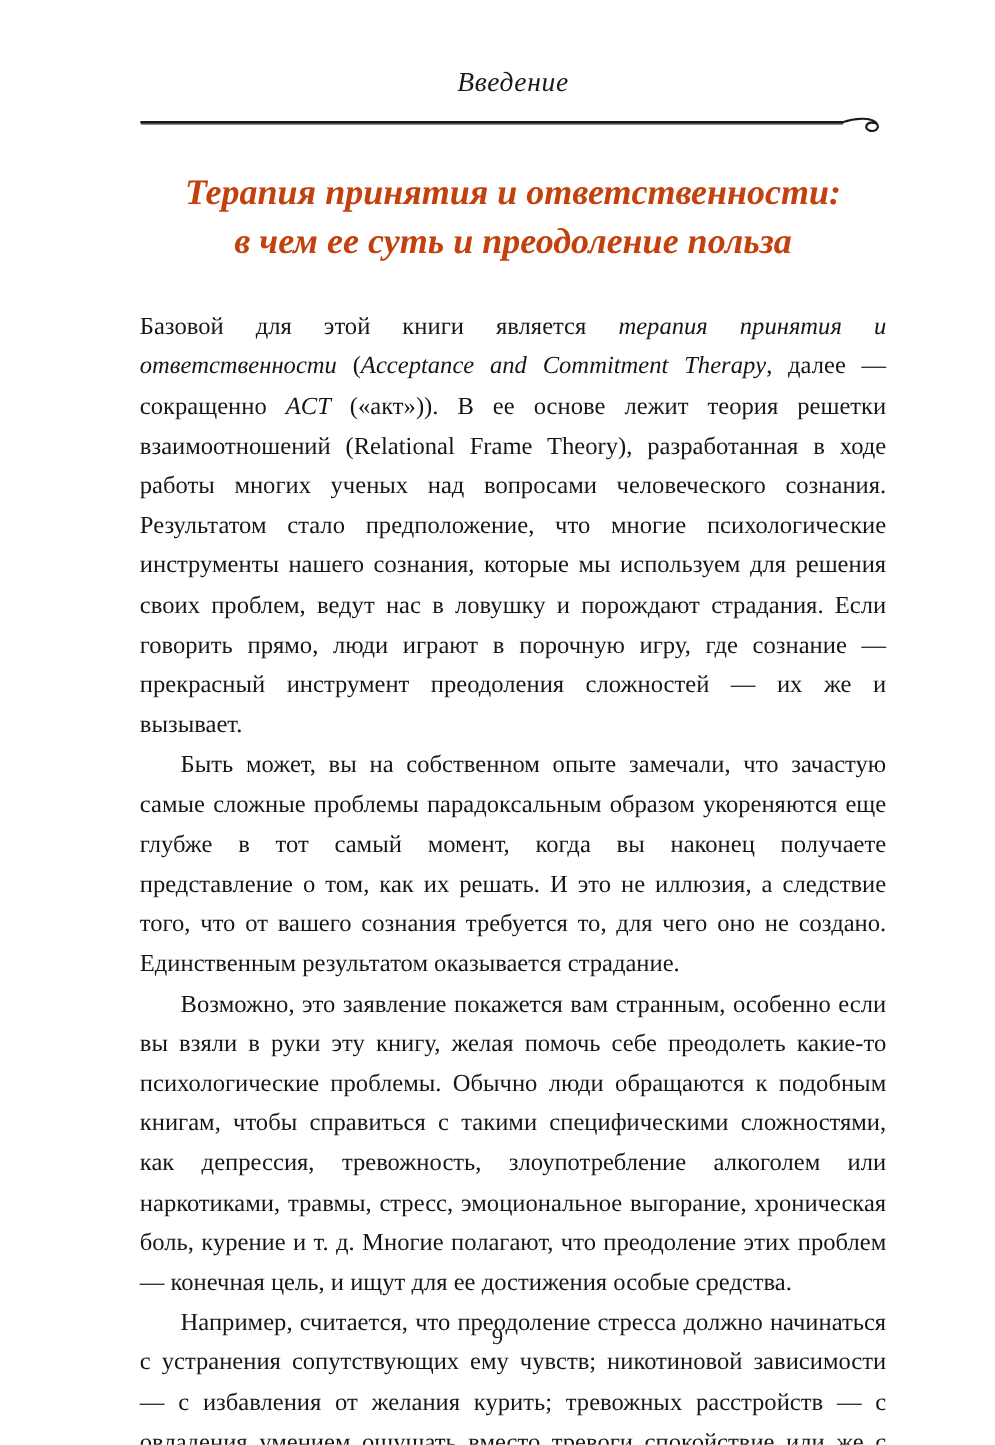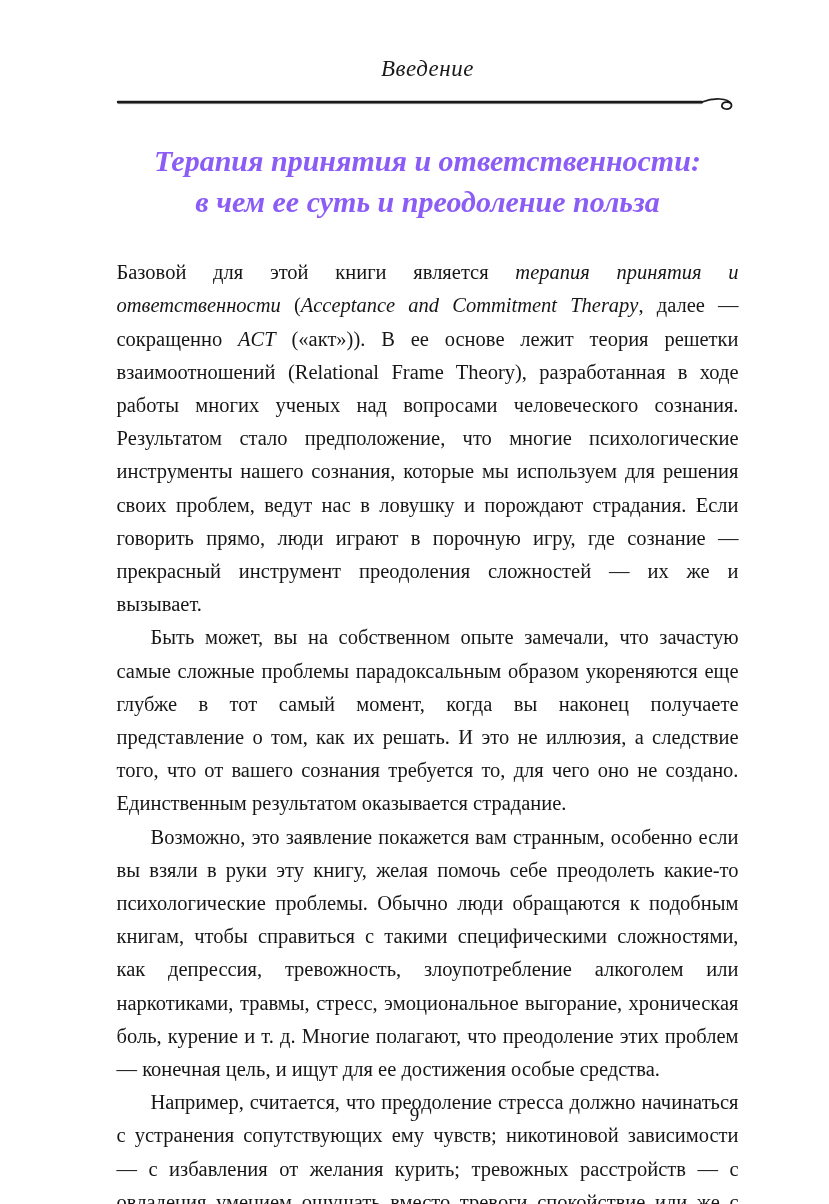--- a/index.html
+++ b/index.html
@@ -32,21 +32,21 @@
     position: relative;
   }
   .rule-wrap svg { display: block; }
   .chapter-title {
     margin-top: 26px;
     text-align: center;
     font-style: italic;
     font-weight: bold;
     font-size: 30px;
     line-height: 1.37;
-    color: #8b5cf6;
+    color: #c2410c;
   }
   .chapter-title .title-line { display: block; }
   .body-text {
     width: 622px;
     margin: 34px auto 0;
     font-size: 20.5px;
     line-height: 33.2px;
     text-align: justify;
     color: #161616;
   }

